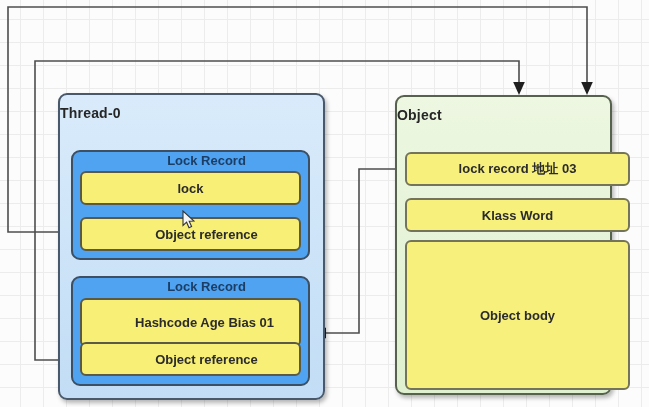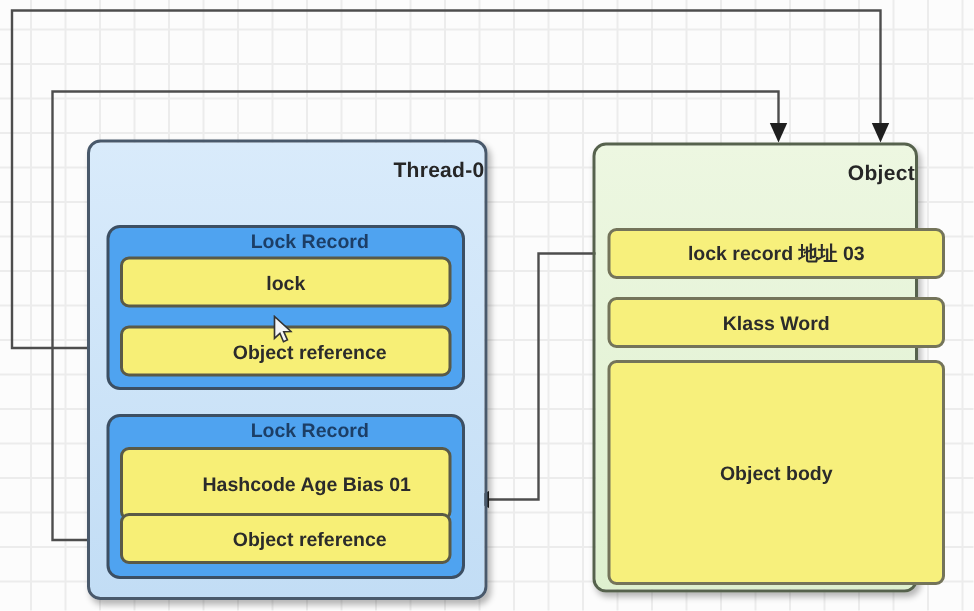--- a/index.html
+++ b/index.html
@@ -27,21 +27,21 @@
     box-shadow:2px 3px 4px rgba(0,0,0,0.28);
   }
   .object-node{
     left:395px;top:95px;width:217px;height:300px;
     background:linear-gradient(180deg,#edf7e1 0%,#def0cf 100%);
     border:2px solid #56624d;
     box-shadow:2px 3px 4px rgba(0,0,0,0.28);
   }
   .node-title{
     margin-top:10px;
-    text-align:right;
+    text-align:left;
     font-size:14px;font-weight:bold;color:#262626;
     letter-spacing:0.2px;
   }
   .lock-record{
     position:absolute;box-sizing:border-box;
     left:11px;width:239px;height:110px;
     background:#4fa3f0;
     border:2px solid #3c4f63;
     border-radius:9px;
   }

